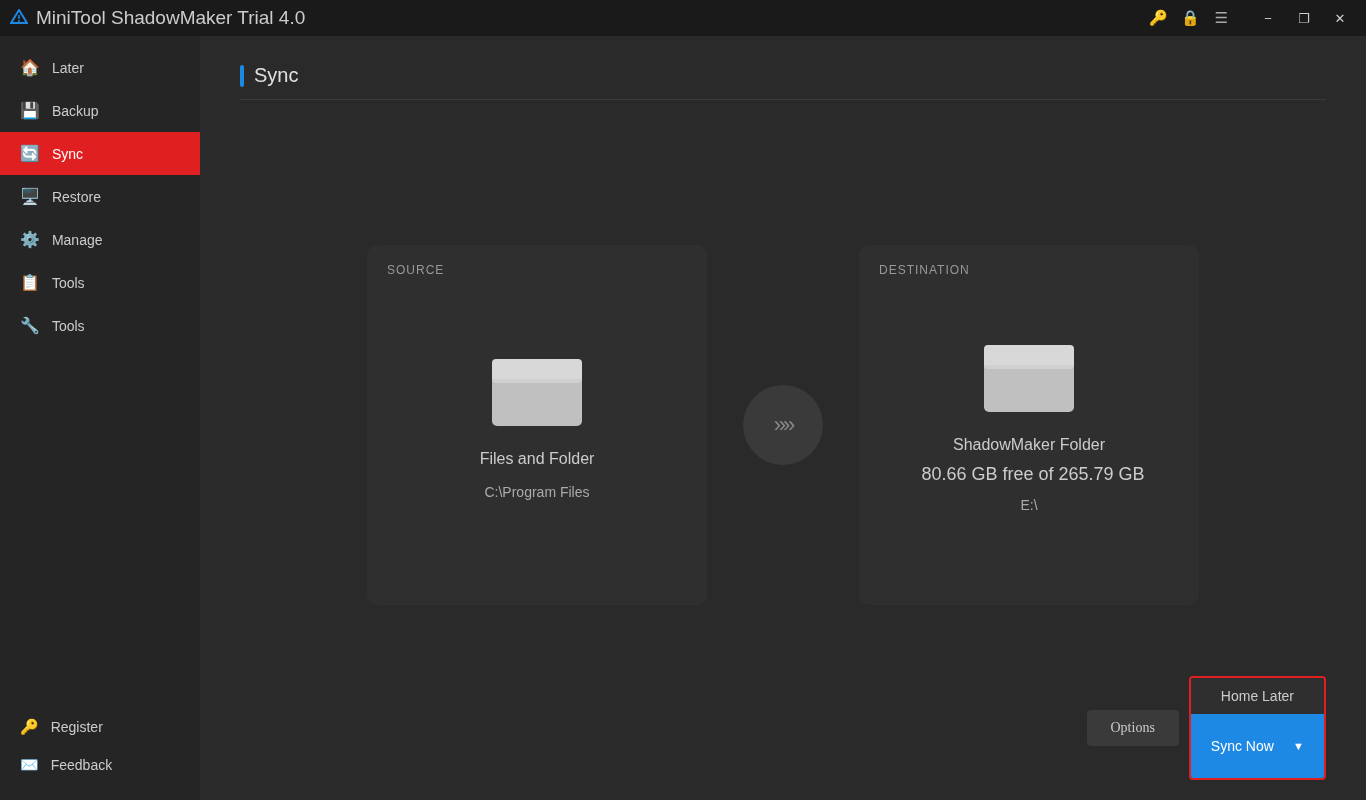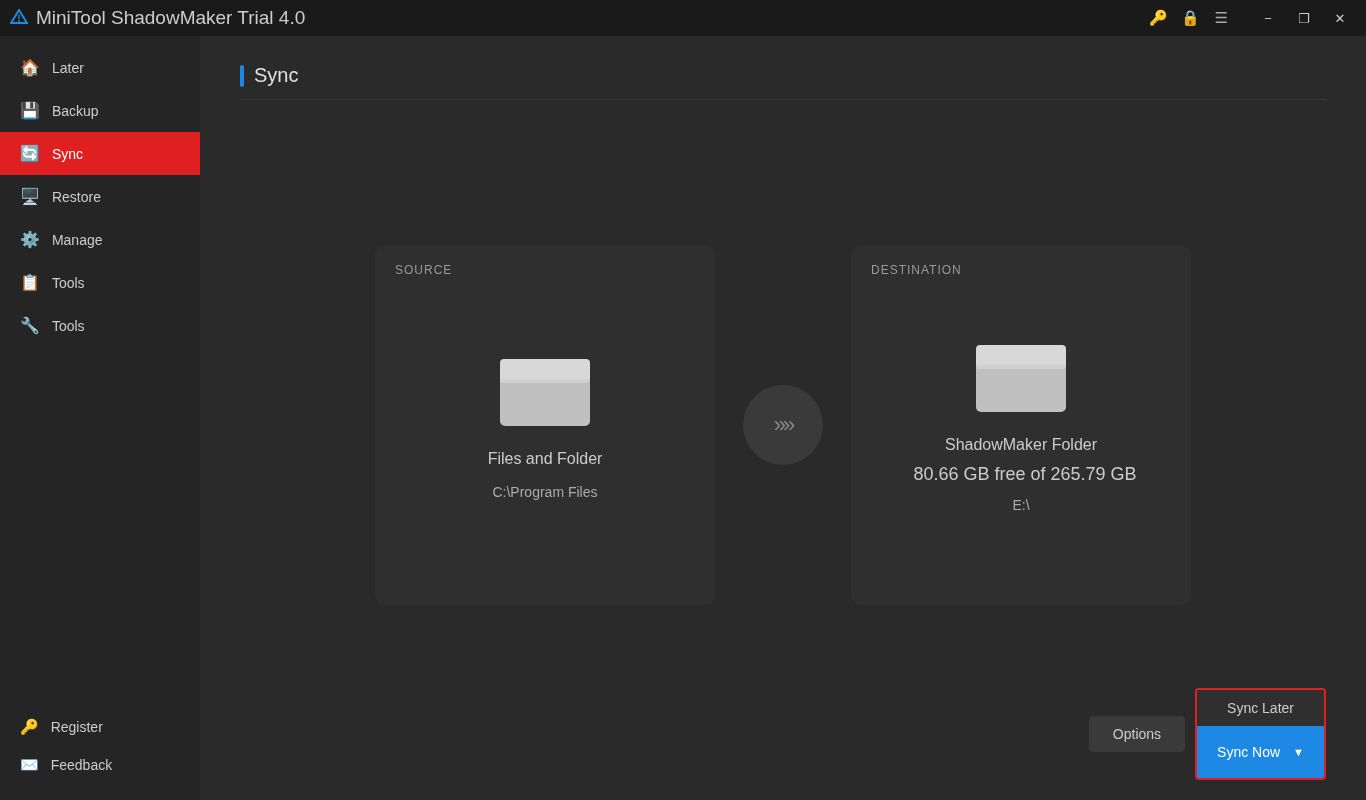--- a/index.html
+++ b/index.html
@@ -140,21 +140,21 @@
       font-size: 20px;
       color: #e0e0e0;
       font-weight: 400;
     }
 
     
     #cards-area {
       display: flex;
       align-items: center;
       justify-content: center;
-      gap: 8px;
+      gap: 16px;
       flex: 1;
       padding-bottom: 60px;
     }
 
     .sync-card {
       width: 340px;
       height: 360px;
       background: #2f2f2f;
       border-radius: 10px;
       display: flex;
@@ -231,20 +231,21 @@
     }
 
     #options-btn {
       background: #3a3a3a;
       color: #ccc;
       border: none;
       padding: 10px 24px;
       font-size: 14px;
       border-radius: 4px;
       cursor: pointer;
+      font-family: Liberation Serif, serif;
     }
 
     #sync-dropdown {
       display: flex;
       flex-direction: column;
       border: 2px solid #e02020;
       border-radius: 4px;
       overflow: hidden;
     }
     #sync-later-btn {
@@ -254,21 +255,21 @@
       padding: 10px 30px;
       font-size: 14px;
       cursor: pointer;
       text-align: center;
     }
 
     #sync-now-btn {
       background: #1e88e5;
       color: #fff;
       border: none;
-      padding: 18px 20px;
+      padding: 24px 20px;
       font-size: 14px;
       cursor: pointer;
       display: flex;
       align-items: center;
       justify-content: space-between;
       gap: 10px;
     }
     .dropdown-arrow {
       font-size: 11px;
       color: #fff;
@@ -394,21 +395,21 @@
         <span class="card-free-space">80.66 GB free of 265.79 GB</span>
         <span class="card-sub-label">E:\</span>
       </div>
 
     </div>
 
     <div id="action-bar">
       <button id="options-btn">Options</button>
 
       <div id="sync-dropdown">
-        <button id="sync-later-btn">Sync Later</button>
+        <button id="sync-later-btn">Home Later</button>
         <button id="sync-now-btn">
           <span>Sync Now</span>
           <span class="dropdown-arrow">▼</span>
         </button>
       </div>
     </div>
 
   </div>
 </div>
 

